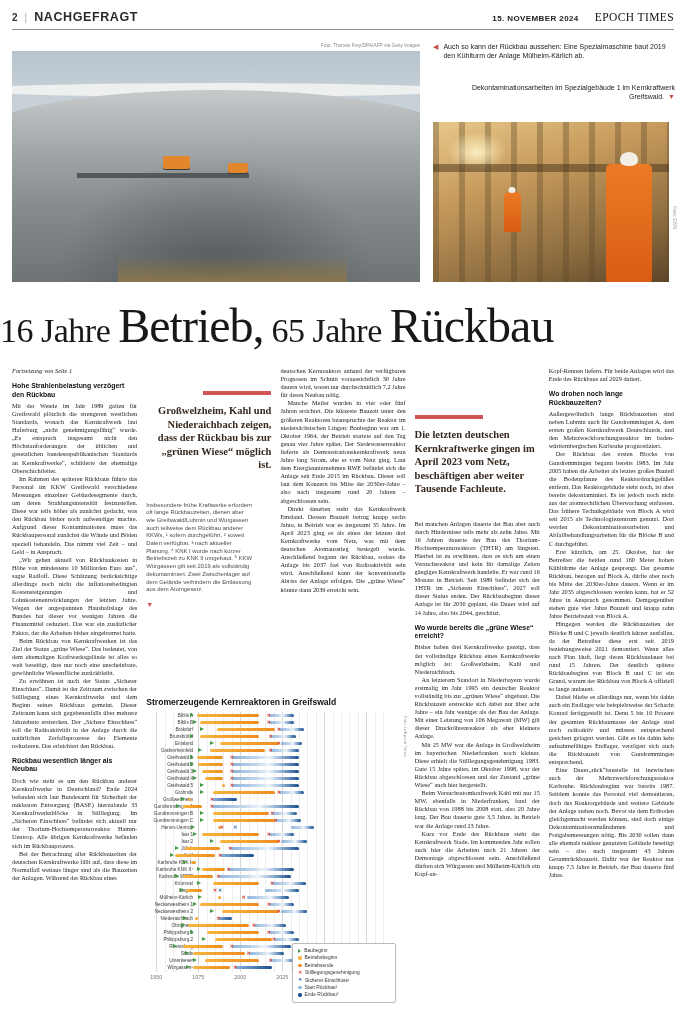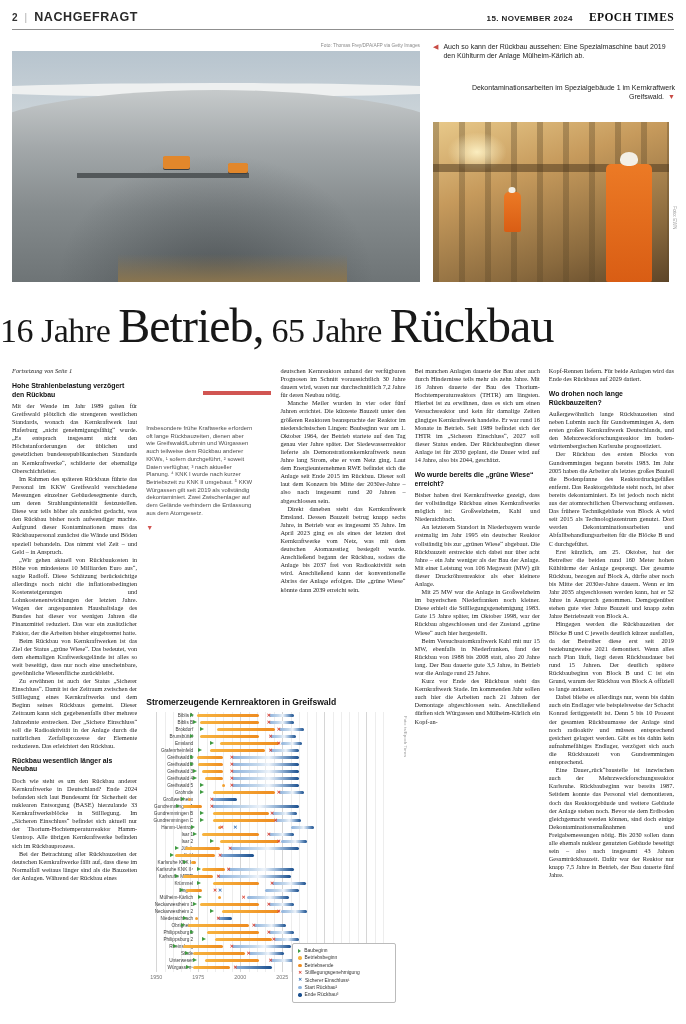--- a/index.html
+++ b/index.html
@@ -8,21 +8,21 @@
   
   .hdr{display:flex;justify-content:space-between;align-items:baseline;
        margin:10px 12px 0;padding-bottom:5px;border-bottom:1px solid #8f8f8f;
        font-family:"Liberation Sans",sans-serif;}
   .hdr-left{display:flex;align-items:baseline;}
   .pagenum{font-size:10px;font-weight:bold;color:#333;}
   .hdr-div{color:#aaa;margin:0 7px;font-size:10px;}
   .section{font-size:12.5px;font-weight:bold;letter-spacing:.6px;color:#2a2a2a;}
   .hdr-right{display:flex;align-items:baseline;}
   .date{font-size:8px;font-weight:bold;letter-spacing:.4px;color:#222;}
-  .brand{font-family:"Liberation Serif",serif;font-size:11.5px;font-weight:bold;
+  .brand{font-family:"Liberation Serif",serif;font-size:11.5px;font-weight:normal;
          letter-spacing:.4px;margin-left:16px;color:#111;}
   
   .photos{position:relative;height:256px;}
   .credit-main{position:absolute;top:13px;left:12px;width:408px;text-align:right;
                font-family:"Liberation Sans",sans-serif;font-size:4.8px;color:#8a8a8a;}
   .photo-left{position:absolute;left:12px;top:21px;width:408px;height:231px;overflow:hidden;background:#dfe3e4;}
   .pl-sky{position:absolute;inset:0;background:linear-gradient(180deg,#b7c4ce,#dfe3e3 55%,#ecedec);}
   .pl-rim{position:absolute;top:14%;left:-10%;right:-10%;height:14px;border-radius:50%;background:#eef0f0;}
   .pl-wall{position:absolute;left:-10%;right:-10%;top:17%;bottom:0;
            border-radius:50% 50% 0 0 / 26% 26% 0 0;
@@ -187,20 +187,21 @@
         <p class="para indent">Beim Rückbau von Kernkraftwerken ist das Ziel der Status „grüne Wiese“. Das bedeutet, von dem ehemaligen Kraftwerksgelände ist alles so weit beseitigt, dass nur noch eine unscheinbare, gewöhnliche Wiesenfläche zurückbleibt.</p>
         <p class="para indent">Zu erwähnen ist auch der Status „Sicherer Einschluss“. Damit ist der Zeitraum zwischen der Stilllegung eines Kernkraftwerks und dem Beginn seines Rückbaus gemeint. Dieser Zeitraum kann sich gegebenenfalls über mehrere Jahrzehnte erstrecken. Der „Sichere Einschluss“ soll die Radioaktivität in der Anlage durch die natürlichen Zerfallsprozesse der Elemente reduzieren. Das erleichtert den Rückbau.</p>
         <h3 class="subhead">Rückbau wesentlich länger als Neubau</h3>
         <p class="para">Doch wie steht es um den Rückbau anderer Kernkraftwerke in Deutschland? Ende 2024 befanden sich laut Bundesamt für Sicherheit der nuklearen Entsorgung (BASE) hierzulande 33 Kernkraftwerksblöcke in Stilllegung. Im „Sicheren Einschluss“ befindet sich aktuell nur der Thorium-Hochtemperaturreaktor Hamm-Uentrop. Alle übrigen Kernkraftwerke befinden sich im Rückbauprozess.</p>
         <p class="para indent">Bei der Betrachtung aller Rückbauzeiten der deutschen Kernkraftwerke fällt auf, dass diese im Normalfall weitaus länger sind als die Bauzeiten der Anlagen. Während der Rückbau eines</p>
       </div>
 
     <aside class="col2">
       <div class="pq-right">
         <div class="pq-bar"></div>
+        <p class="pq-text">Großwelzheim, Kahl und Niederaichbach zeigen, dass der Rückbau bis zur „grünen Wiese“ möglich ist.</p>
       </div>
       <p class="footnote">Insbesondere frühe Kraftwerke erfordern oft lange Rückbauzeiten, dienen aber wie Greifswald/Lubmin und Würgassen auch teilweise dem Rückbau anderer KKWs, ¹ sofern durchgeführt, ² soweit Daten verfügbar, ³ nach aktueller Planung. ⁴ KNK I wurde nach kurzer Betriebszeit zu KNK II umgebaut. ⁵ KKW Würgassen gilt seit 2019 als vollständig dekontaminiert. Zwei Zwischenlager auf dem Gelände verhindern die Entlassung aus dem Atomgesetz.</p>
       <div class="down-marker">▼</div>
     </aside>
 
     <div class="bodycol col3">
         <p class="para">deutschen Kernreaktors anhand der verfügbaren Prognosen im Schnitt voraussichtlich 30 Jahre dauern wird, waren nur durchschnittlich 7,2 Jahre für deren Neubau nötig.</p>
         <p class="para indent">Manche Meiler wurden in vier oder fünf Jahren errichtet. Die kürzeste Bauzeit unter den größeren Reaktoren beanspruchte der Reaktor im niedersächsischen Lingen: Baubeginn war am 1. Oktober 1964, der Betrieb startete auf den Tag genau vier Jahre später. Der Siedewasserreaktor lieferte als Demonstrationskernkraftwerk neun Jahre lang Strom, ehe er vom Netz ging. Laut dem Energieunternehmen RWE befindet sich die Anlage seit Ende 2015 im Rückbau. Dieser soll laut dem Konzern bis Mitte der 2030er-Jahre – also nach insgesamt rund 20 Jahren – abgeschlossen sein.</p>
         <p class="para indent">Direkt daneben steht das Kernkraftwerk Emsland. Dessen Bauzeit betrug knapp sechs Jahre, in Betrieb war es insgesamt 35 Jahre. Im April 2023 ging es als eines der letzten drei Kernkraftwerke vom Netz, was mit dem deutschen Atomausstieg besiegelt wurde. Anschließend begann der Rückbau, sodass die Anlage bis 2037 frei von Radioaktivität sein wird. Anschließend kann der konventionelle Abriss der Anlage erfolgen. Die „grüne Wiese“ könnte dann 2039 erreicht sein.</p>
       </div>
@@ -531,20 +532,24 @@
       <span class="ticklabel" style="left: -1px;">1950</span>
           <span class="ticklabel" style="left: 41px;">1975</span>
           <span class="ticklabel" style="left: 83px;">2000</span>
           <span class="ticklabel" style="left: 125px;">2025</span>
           <span class="ticklabel" style="left: 167px;">2050</span>
           <span class="ticklabel" style="left: 209px;">2075</span>
         </div>
     </div>
 
     <div class="bodycol col4">
+      <div class="pq-left">
+        <div class="pq-bar"></div>
+        <p class="pq-text">Die letzten deutschen Kernkraftwerke gingen im April 2023 vom Netz, beschäftigen aber weiter Tausende Fachleute.</p>
+      </div>
       <div>
           <p class="para">Bei manchen Anlagen dauerte der Bau aber auch durch Hindernisse teils mehr als zehn Jahre. Mit 16 Jahren dauerte der Bau des Thorium-Hochtemperaturreaktors (THTR) am längsten. Hierbei ist zu erwähnen, dass es sich um einen Versuchsreaktor und kein für damalige Zeiten gängiges Kernkraftwerk handelte. Er war rund 16 Monate in Betrieb. Seit 1989 befindet sich der THTR im „Sicheren Einschluss“, 2027 soll dieser Status enden. Der Rückbaubeginn dieser Anlage ist für 2030 geplant, die Dauer wird auf 14 Jahre, also bis 2044, geschätzt.</p>
           <h3 class="subhead">Wo wurde bereits die „grüne Wiese“ erreicht?</h3>
           <p class="para">Bisher haben drei Kernkraftwerke gezeigt, dass der vollständige Rückbau eines Kernkraftwerks möglich ist: Großwelzheim, Kahl und Niederaichbach.</p>
           <p class="para indent">An letzterem Standort in Niederbayern wurde erstmalig im Jahr 1995 ein deutscher Reaktor vollständig bis zur „grünen Wiese“ abgebaut. Die Rückbauzeit erstreckte sich dabei nur über acht Jahre – ein Jahr weniger als der Bau der Anlage. Mit einer Leistung von 106 Megawatt (MW) gilt dieser Druckröhrenreaktor als eher kleinere Anlage.</p>
           <p class="para indent">Mit 25 MW war die Anlage in Großwelzheim im bayerischen Niederfranken noch kleiner. Diese erhielt die Stilllegungsgenehmigung 1983. Gute 15 Jahre später, im Oktober 1998, war der Rückbau abgeschlossen und der Zustand „grüne Wiese“ auch hier hergestellt.</p>
           <p class="para indent">Beim Versuchsatomkraftwerk Kahl mit nur 15 MW, ebenfalls in Niederfranken, fand der Rückbau von 1988 bis 2008 statt, also 20 Jahre lang. Der Bau dauerte gute 3,5 Jahre, in Betrieb war die Anlage rund 23 Jahre.</p>
           <p class="para indent">Kurz vor Ende des Rückbaus steht das Kernkraftwerk Stade. Im kommenden Jahr sollen auch hier die Arbeiten nach 21 Jahren der Demontage abgeschlossen sein. Anschließend dürften sich Würgassen und Mülheim-Kärlich ein Kopf-an-</p>
         </div>
     </div>

